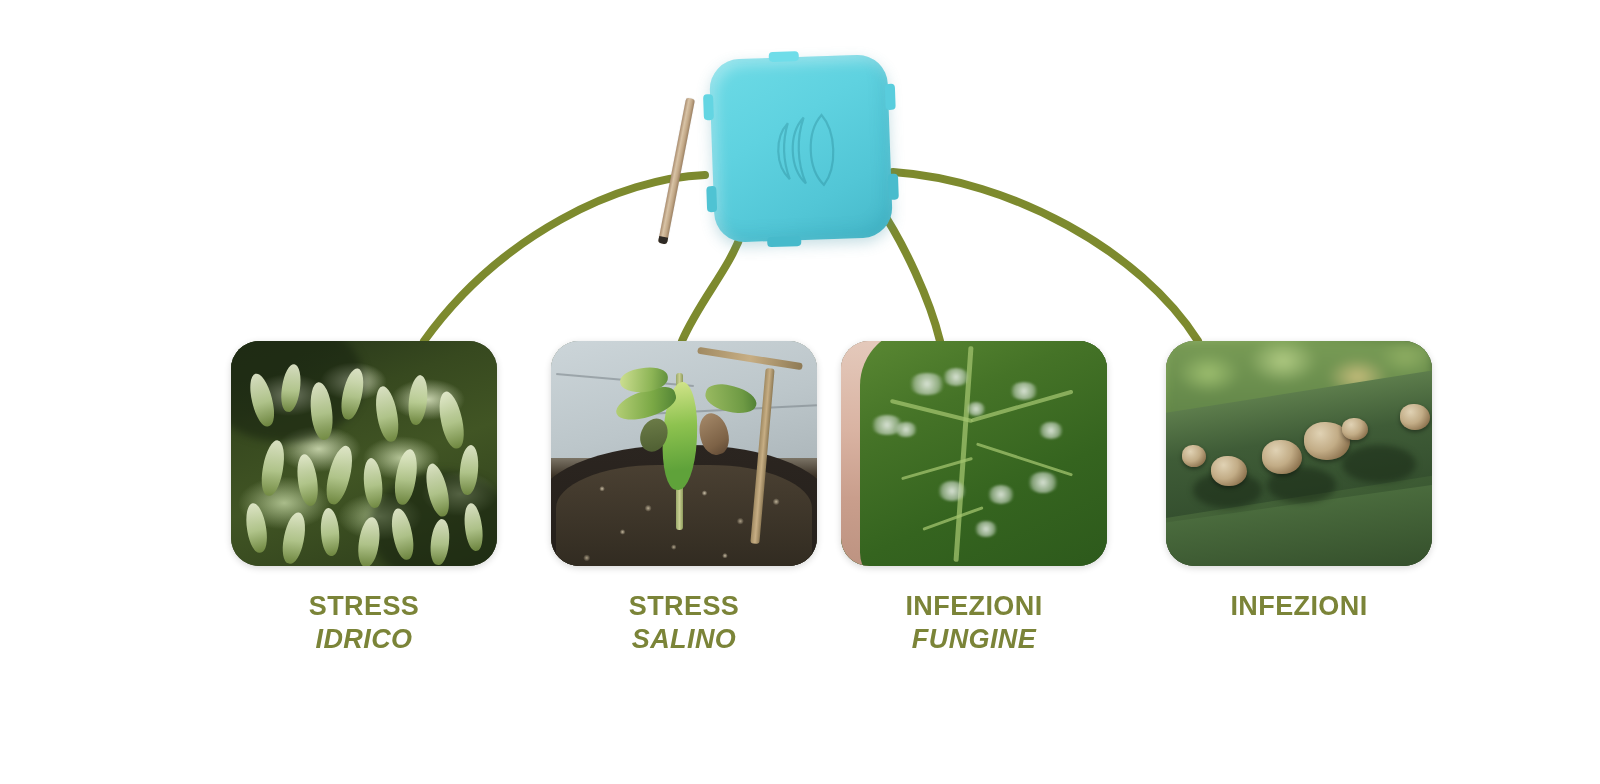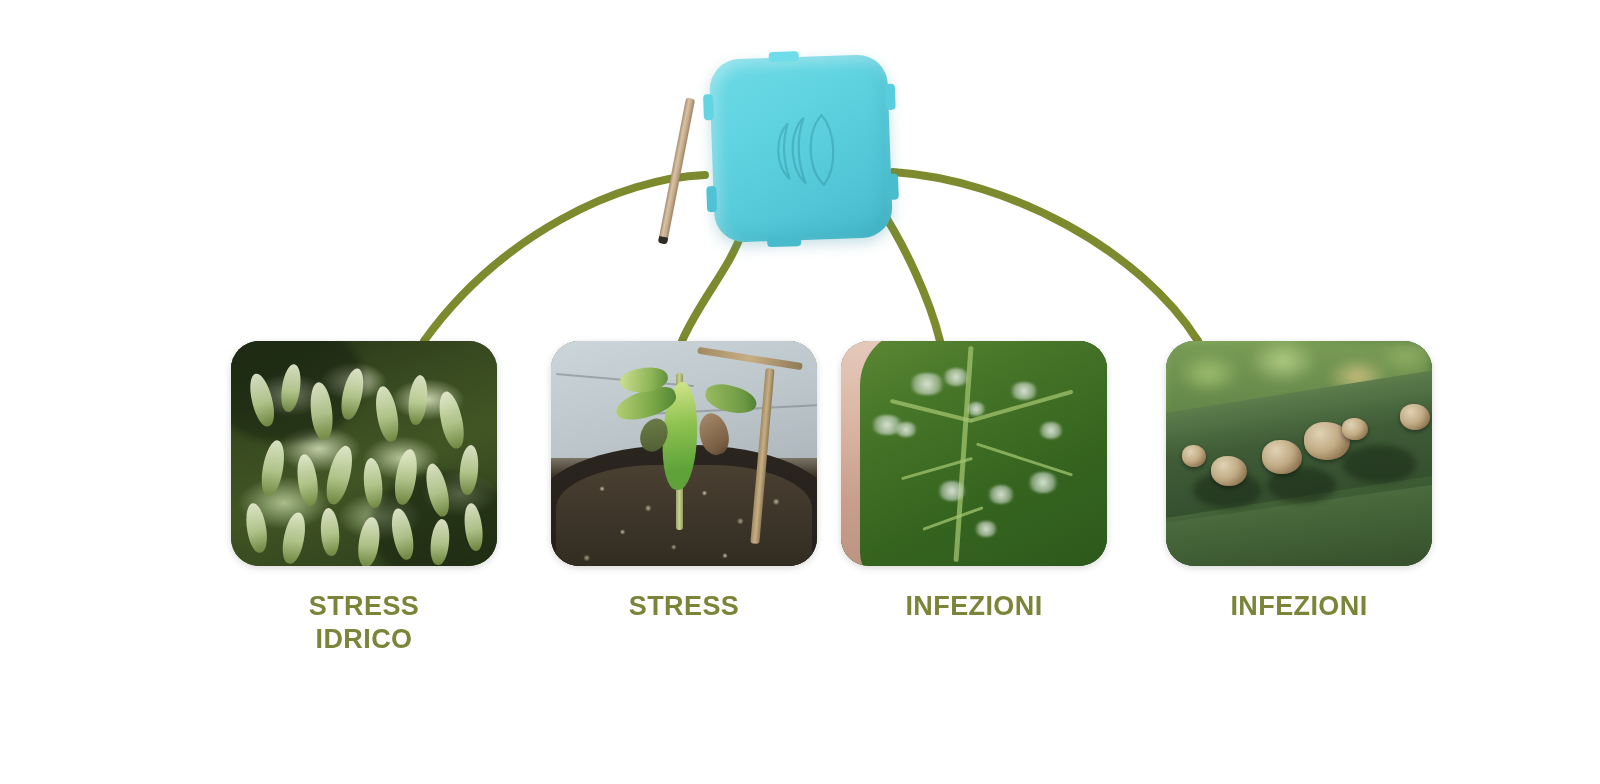--- a/index.html
+++ b/index.html
@@ -150,21 +150,21 @@
   .label{
     position:absolute;
     width:266px;
     text-align:center;
     color:#7b8438;
     font-size:27px;
     font-weight:bold;
     line-height:1.22;
     letter-spacing:.4px;
   }
-  .label .l2{display:block;}
+  .label .l2{display:block;font-style:italic;}
 </style>
 </head>
 <body>
 
 <div id="stage">
 
   <svg id="connectors" viewBox="0 0 1600 784" preserveAspectRatio="none">
     <g fill="none" stroke="#7d8a2e" stroke-width="7" stroke-linecap="round">
       <path d="M705,175 C620,178 500,235 424,341" stroke-width="8"></path>
       <path d="M742,232 C730,268 700,300 682,341" stroke-width="8"></path>
@@ -286,21 +286,23 @@
       <span class="gall" style="left:88%;top:28%;width:30px;height:26px;"></span>
     </div>
   </div>
 
   <div class="label" style="left:231px;top:590px;">
     <span>STRESS</span>
     <span class="l2">IDRICO</span>
   </div>
   <div class="label" style="left:551px;top:590px;">
     <span>STRESS</span>
+    <span class="l2">SALINO</span>
   </div>
   <div class="label" style="left:841px;top:590px;">
     <span>INFEZIONI</span>
+    <span class="l2">FUNGINE</span>
   </div>
   <div class="label" style="left:1166px;top:590px;">
     <span>INFEZIONI</span>
   </div>
 
 </div>
 
 </body></html>

